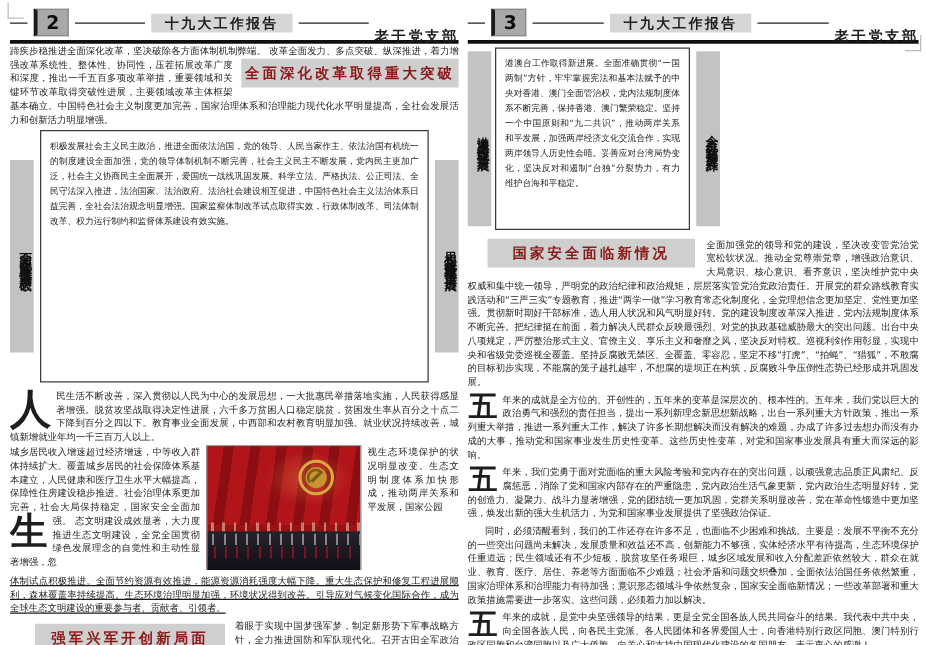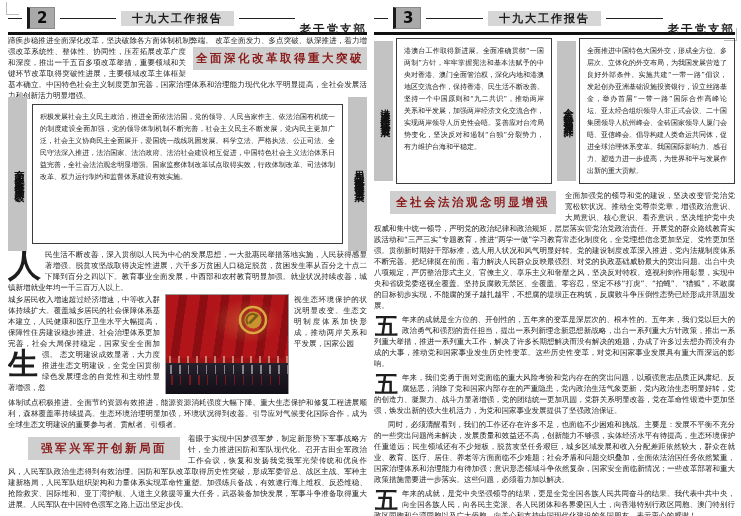--- a/index.html
+++ b/index.html
@@ -33,21 +33,21 @@
   .fl-l{float:left;width:146px;margin:4px 8px 2px 20px;}
   .fl-l2{float:left;width:160px;margin:1px 9px 2px 16px;}
 
   
   .boxrow{display:flex;gap:5px;margin-top:3px;}
   .vstrip{writing-mode:vertical-rl;text-orientation:upright;background:#c3c3c3;color:#111;
           font-weight:bold;font-size:10px;letter-spacing:2px;width:17px;
           padding:8px 1px;text-align:center;align-self:center;flex:none;}
   .tbox{border:1px solid #3c3c3c;padding:6px 7px;font-size:7px;line-height:12px;
         text-align:justify;flex:1;overflow:hidden;}
-  #pageL .boxrow{height:140px;}
+  #pageL .boxrow{height:202px;}
   #pageL .vstrip{height:138px;}
   #pageR .boxrow{height:146px;}
   #pageR .vstrip{height:124px;}
   #pageR .group{display:flex;gap:3px;width:50%;}
 
   
   .mid-intro{margin-top:5px;}
   .drop-big{float:left;font-family:"DejaVu Serif",serif;font-weight:bold;font-size:33px;
             line-height:30px;margin:1px 4px 0 0;}
   .midrow{display:flex;gap:5px;height:100px;overflow:hidden;margin-top:1px;}
@@ -64,21 +64,21 @@
   .emblem{position:absolute;right:20px;top:10px;width:30px;height:30px;}
   .ph-heads{position:absolute;left:0;right:0;bottom:30%;height:8%;
             background:repeating-linear-gradient(90deg,rgba(0,0,0,0) 0 3px,rgba(228,196,166,.6) 3px 5px,rgba(0,0,0,0) 5px 9px);}
   .ph-crowd{position:absolute;left:0;right:0;bottom:0;height:31%;
             background:linear-gradient(180deg,#26212d 0,#120f18 100%);}
   .ph-shirts{position:absolute;left:0;right:0;bottom:20%;height:9%;
              background:repeating-linear-gradient(90deg,rgba(0,0,0,0) 0 4px,rgba(235,235,235,.5) 4px 5.5px,rgba(0,0,0,0) 5.5px 9px);}
   .ph-ties{position:absolute;left:0;right:0;bottom:9%;height:10%;
            background:repeating-linear-gradient(90deg,rgba(0,0,0,0) 0 5px,rgba(190,25,25,.55) 5px 6.5px,rgba(0,0,0,0) 6.5px 9px);}
 
-  .below-photo{margin-top:3px;}
+  .below-photo{margin-top:3px;text-decoration:underline;}
   .army-p{margin-top:3px;}
 
   
   .rp-body{margin-top:6px;}
   .rp-body p{margin:0 0 3px 0;}
   .drop-five{float:left;font-family:"DejaVu Serif",serif;font-weight:bold;font-size:23px;
              line-height:21px;margin:1px 4px 0 1px;}
   .indent{text-indent:14px;}
 </style>
 </head>
@@ -157,31 +157,30 @@
     <div class="hline"></div>
     <span class="titlebox">十九大工作报告</span>
     <div class="hline"></div>
     <span class="orgname">老干党支部</span>
   </div>
   <div class="thickrule"></div>
 
   <div class="boxrow">
     <div class="group">
       <div class="vstrip">港澳台工作取得新进展</div>
-      <div class="tbox">港澳台工作取得新进展。全面准确贯彻“一国两制”方针，牢牢掌握宪法和基本法赋予的中央对香港、澳门全面管治权，深化内地和港澳地区交流合作，保持香港、民生活不断改善。坚持一个中国原则和“九二共识”，推动两岸关系和平发展，加强两岸经济文化交流合作，实现两岸领导人历史性会晤。妥善应对台湾局势变化，坚决反对和遏制“台独”分裂势力，有力维护台海和平稳定。</div>
+      <div class="tbox">港澳台工作取得新进展。全面准确贯彻“一国两制”方针，牢牢掌握宪法和基本法赋予的中央对香港、澳门全面管治权，党内法规制度体系不断完善，保持香港、澳门繁荣稳定。坚持一个中国原则和“九二共识”，推动两岸关系和平发展，加强两岸经济文化交流合作，实现两岸领导人历史性会晤。妥善应对台湾局势变化，坚决反对和遏制“台独”分裂势力，有力维护台海和平稳定。</div>
     </div>
     <div class="group">
       <div class="vstrip">全方位外交布局深入展开</div>
-      <div class="tbox">全面推进中国特色大国外交，形成全方位、多层次、立体化的外交布局，为我国发展营造了良好外部条件。实施共建“一带一路”倡议，发起创办亚洲基础设施投资银行，设立丝路基金，举办首届“一带一路”国际合作高峰论坛、亚太经合组织领导人非正式会议、二十国集团领导人杭州峰会、金砖国家领导人厦门会晤、亚信峰会。倡导构建人类命运共同体，促进全球治理体系变革。我国国际影响力、感召力、塑造力进一步提高，为世界和平与发展作出新的重大贡献。</div>
     </div>
   </div>
 
   <div class="rp-body">
     <p class="bodytext">
-      <span class="headline-box fl-l2">全社会法治观念明显增强</span>
+      <span class="headline-box fl-l2">国家安全面临新情况</span>
       <span>全面加强党的领导和党的建设，坚决改变管党治党宽松软状况。推动全党尊崇党章，增强政治意识、大局意识、核心意识、看齐意识，坚决维护党中央权威和集中统一领导，严明党的政治纪律和政治规矩，层层落实管党治党政治责任。开展党的群众路线教育实践活动和“三严三实”专题教育，推进“两学一做”学习教育常态化制度化，全党理想信念更加坚定、党性更加坚强。贯彻新时期好干部标准，选人用人状况和风气明显好转。党的建设制度改革深入推进，党内法规制度体系不断完善。把纪律挺在前面，着力解决人民群众反映最强烈、对党的执政基础威胁最大的突出问题。出台中央八项规定，严厉整治形式主义、官僚主义、享乐主义和奢靡之风，坚决反对特权。巡视利剑作用彰显，实现中央和省级党委巡视全覆盖。坚持反腐败无禁区、全覆盖、零容忍，坚定不移“打虎”、“拍蝇”、“猎狐”，不敢腐的目标初步实现，不能腐的笼子越扎越牢，不想腐的堤坝正在构筑，反腐败斗争压倒性态势已经形成并巩固发展。</span>
     </p>
     <p class="bodytext">
       <span class="drop-five">五</span>
       <span>年来的成就是全方位的、开创性的，五年来的变革是深层次的、根本性的。五年来，我们党以巨大的政治勇气和强烈的责任担当，提出一系列新理念新思想新战略，出台一系列重大方针政策，推出一系列重大举措，推进一系列重大工作，解决了许多长期想解决而没有解决的难题，办成了许多过去想办而没有办成的大事，推动党和国家事业发生历史性变革。这些历史性变革，对党和国家事业发展具有重大而深远的影响。</span>
     </p>
     <p class="bodytext">
       <span class="drop-five">五</span>
       <span>年来，我们党勇于面对党面临的重大风险考验和党内存在的突出问题，以顽强意志品质正风肃纪、反腐惩恶，消除了党和国家内部存在的严重隐患，党内政治生活气象更新，党内政治生态明显好转，党的创造力、凝聚力、战斗力显著增强，党的团结统一更加巩固，党群关系明显改善，党在革命性锻造中更加坚强，焕发出新的强大生机活力，为党和国家事业发展提供了坚强政治保证。</span>
     </p>

